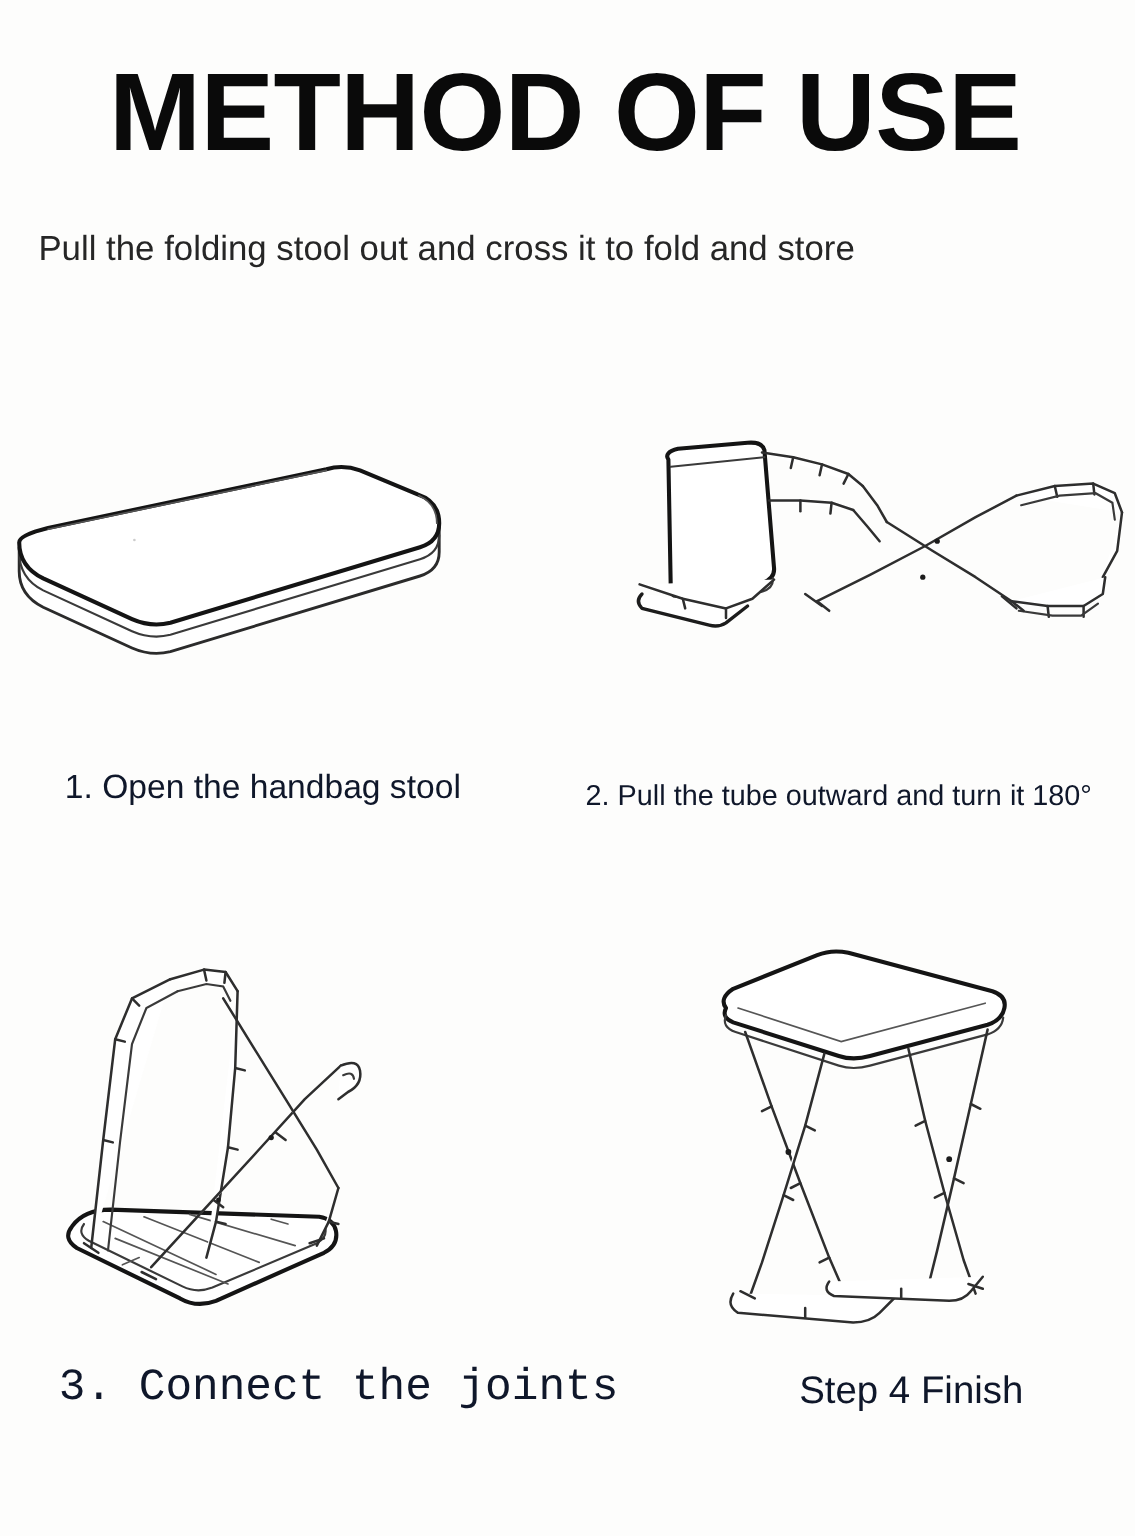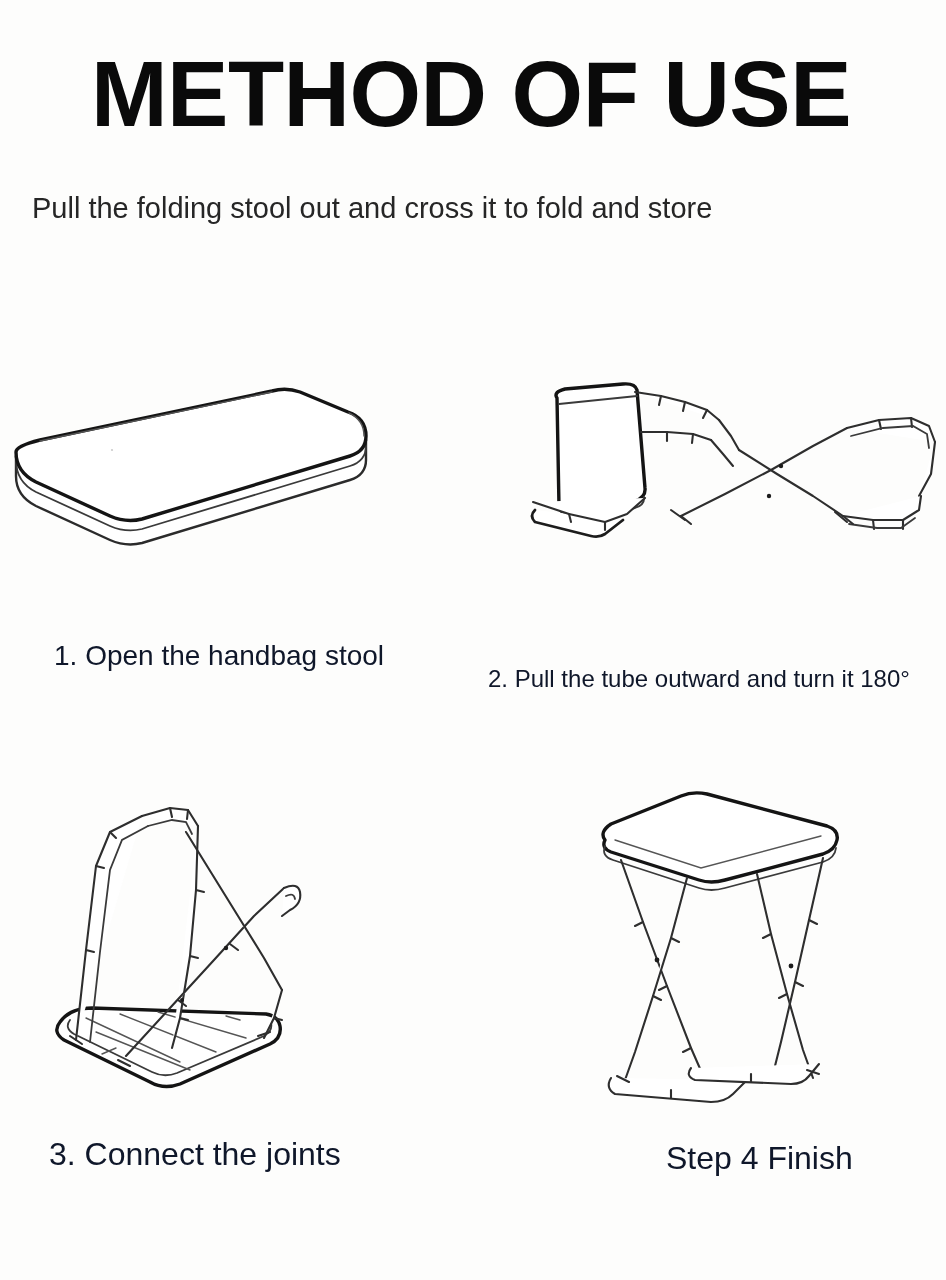--- a/index.html
+++ b/index.html
@@ -58,21 +58,21 @@
     top: 0;
   }
   .caption {
     position: absolute;
     color: #0f172a;
     font-weight: 400;
     white-space: nowrap;
   }
   .cap1 { left: 54px;  top: 640px; font-size: 28px; }
   .cap2 { left: 488px; top: 650px; font-size: 24px; }
-  .cap3 { left: 49px;  top: 1136px; font-size: 32px; }
+  .cap3 { left: 49px;  top: 1136px; font-size: 37px; font-family: Liberation Mono, monospace; }
   .cap4 { left: 666px; top: 1140px; font-size: 32px; }
 
   .art svg { display: block; }
   .tube   { fill: #ffffff; stroke: #2e2e2e; stroke-width: 2.1; stroke-linejoin: round; stroke-linecap: round; }
   .tube-d { fill: #ffffff; stroke: #1c1c1c; stroke-width: 2.8; stroke-linejoin: round; stroke-linecap: round; }
   .panel  { fill: #ffffff; stroke: #2b2b2b; stroke-width: 2.4; stroke-linejoin: round; }
   .panel-d{ fill: #ffffff; stroke: #141414; stroke-width: 3.4; stroke-linejoin: round; }
   .edge   { fill: none;    stroke: #3a3a3a; stroke-width: 1.8; stroke-linecap: round; }
   .edge-l { fill: none;    stroke: #555555; stroke-width: 1.4; stroke-linecap: round; }
 </style>
@@ -126,21 +126,21 @@
           <path class="edge-l" d="M 40 141 L 272 92"></path>
           <path class="edge-l" d="M 349 113 Q 364 120 364 136"></path>
 
           <circle cx="112" cy="150" r="1.1" fill="#cccccc"></circle>
         </g>
       </svg>
     </div>
     <div class="caption cap1" style="left:54px; top:340px;">1. Open the handbag stool</div>
   </div>
 
-  <div class="step" style="left:495px; top:370px; width:451px; height:300px;text-align:right;">
+  <div class="step" style="left:495px; top:355px; width:451px; height:300px;text-align:right;">
     <div class="art">
       <svg width="451" height="190" viewBox="0 0 451 190">
         <g>
 
           <path class="panel-d" d="
             M 62 28
             Q 58 22 70 19
             L 128 14
             Q 140 13 142 20
             L 150 118

